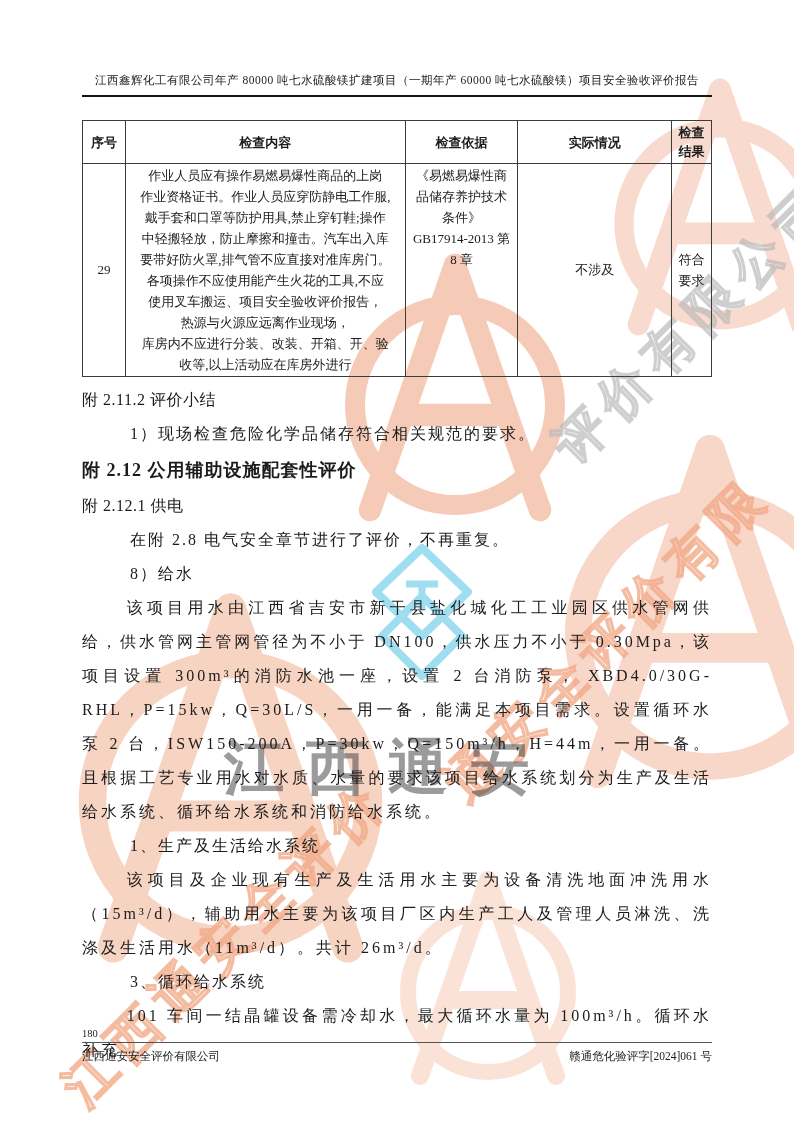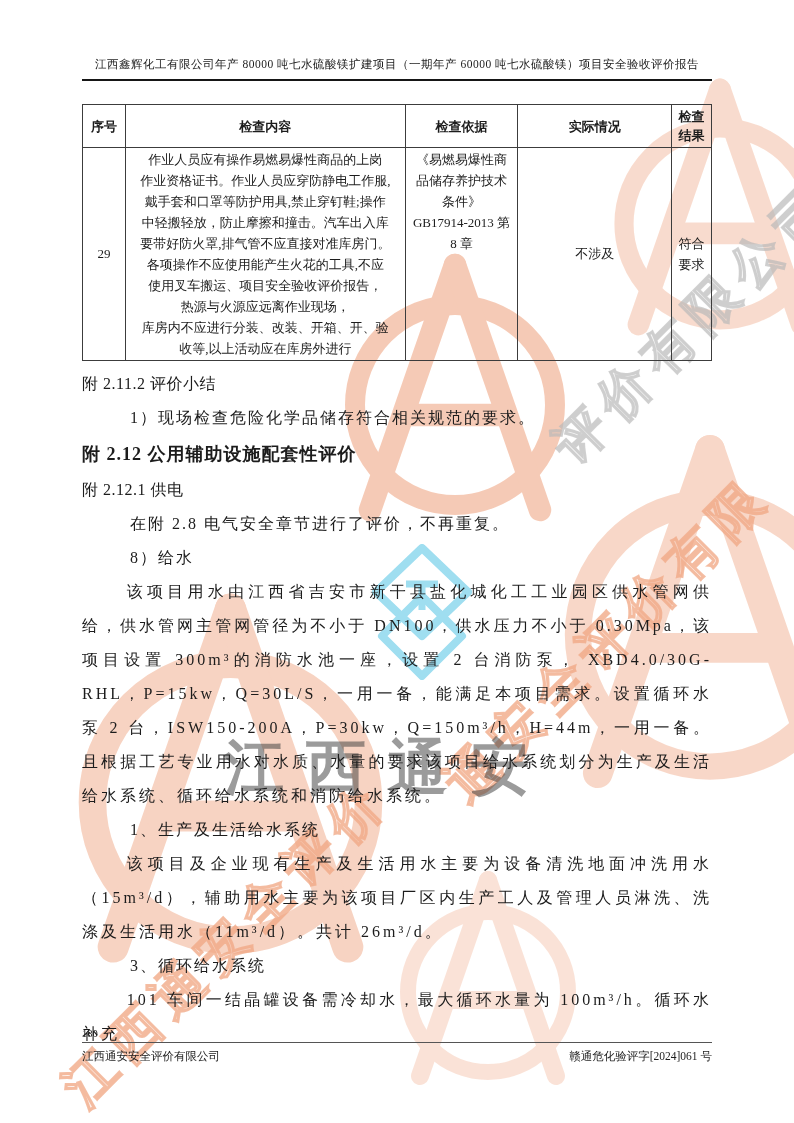--- a/index.html
+++ b/index.html
@@ -31,21 +31,21 @@
   }
   .wm-red{
     position:absolute;left:224px;top:738px;
     font-family:"Liberation Sans","DejaVu Sans",sans-serif;
     font-weight:700;font-size:60px;line-height:1;
     letter-spacing:22px;
     color:#404040;opacity:0.52;
   }
   .wm-blue{position:absolute;left:366px;top:544px;width:112px;height:140px;opacity:0.75;}
   
-  .content{position:absolute;left:82px;right:82px;top:0;z-index:1;}
+  .content{position:absolute;left:82px;right:82px;top:16px;z-index:1;}
   .header-title{
     padding-top:57px;padding-bottom:7px;
     text-align:center;font-size:11.5px;letter-spacing:0.5px;
     border-bottom:2px solid #161616;
   }
   table.check{
     width:100%;border-collapse:collapse;margin-top:23px;
     font-size:13px;
   }
   table.check th,table.check td{

